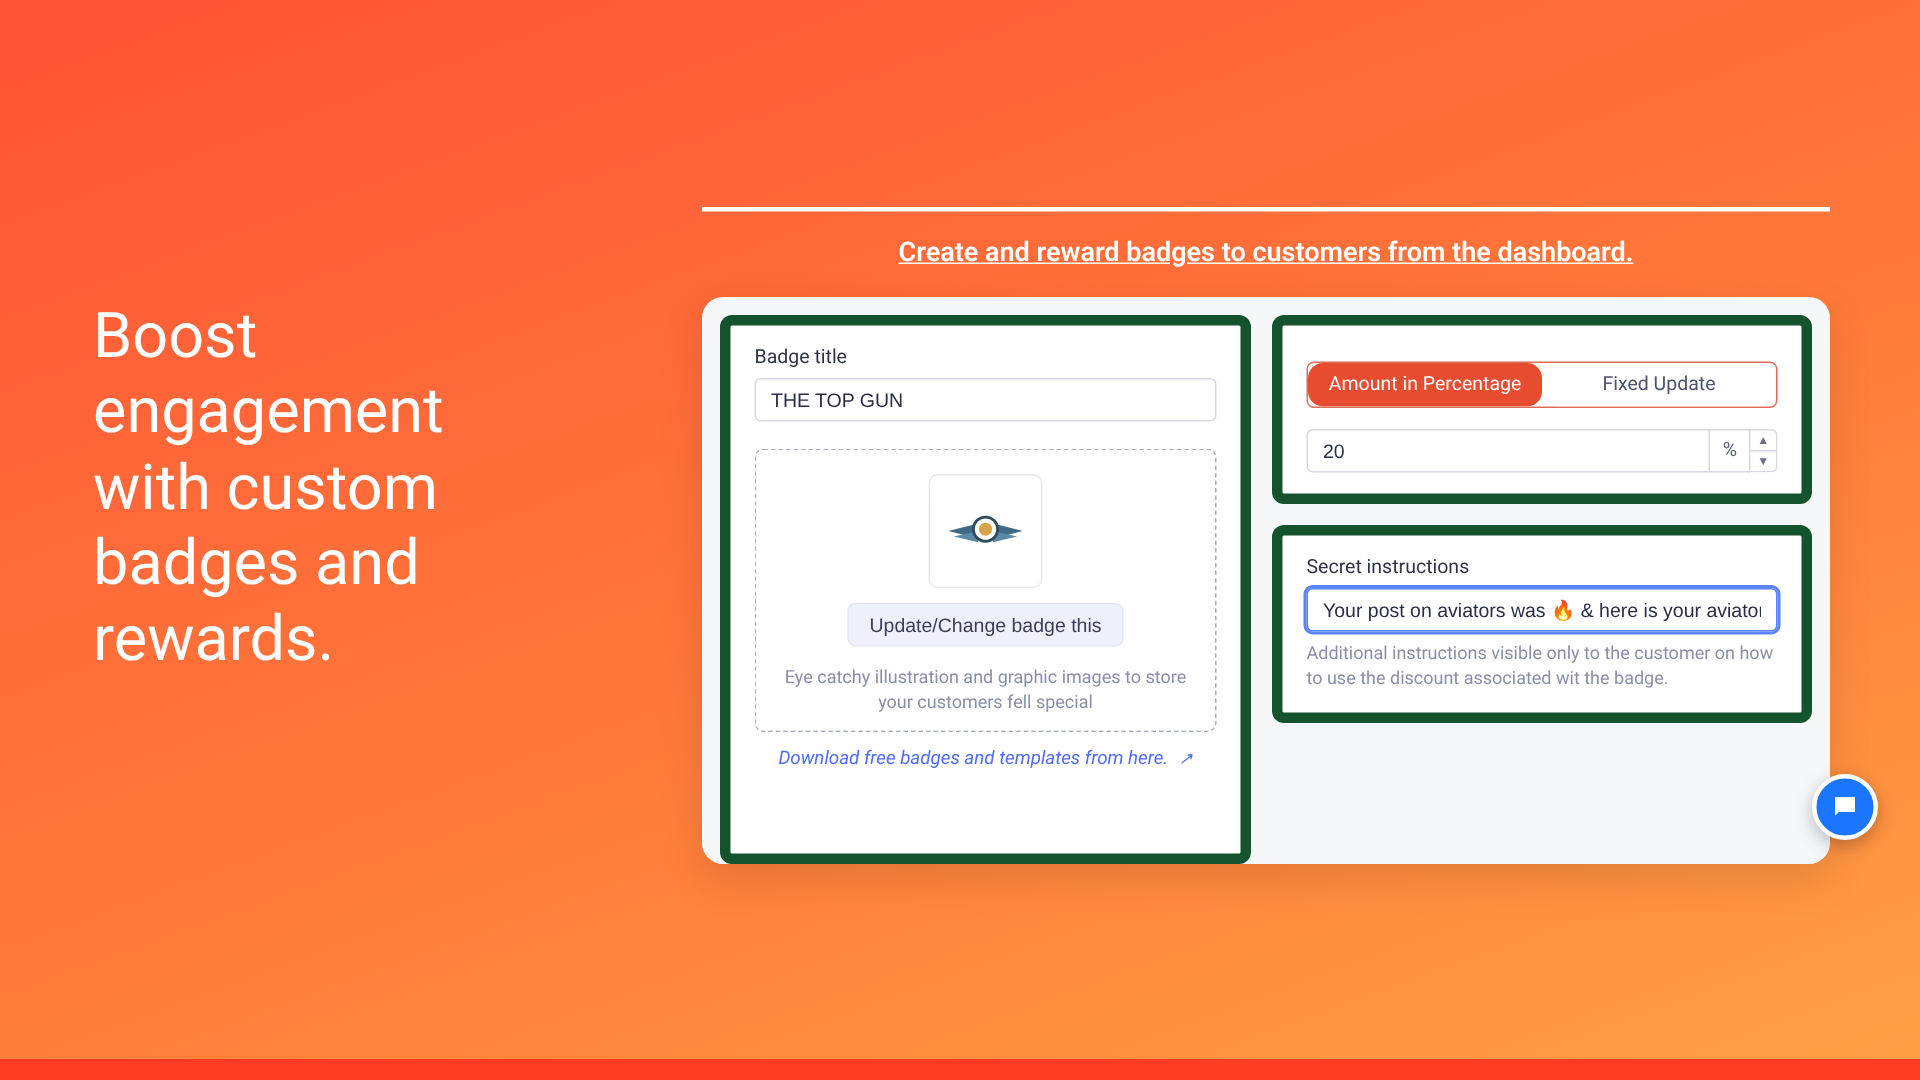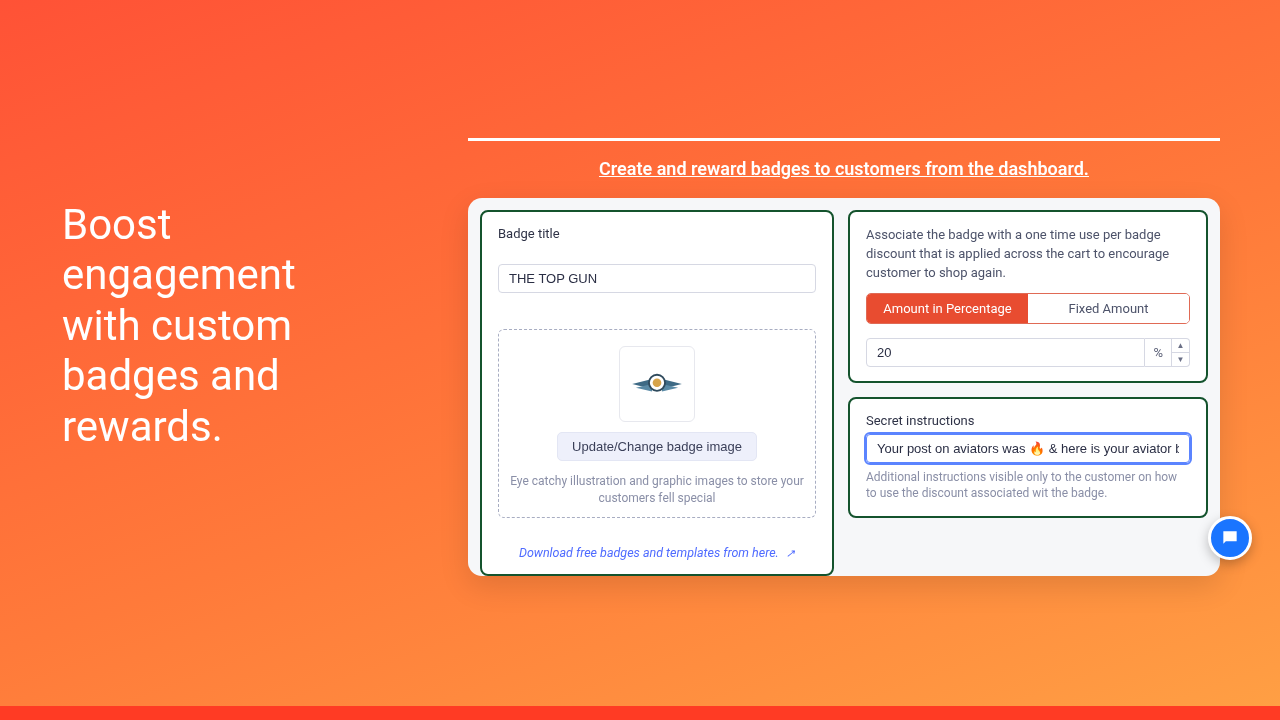--- a/index.html
+++ b/index.html
@@ -33,23 +33,23 @@
     position: absolute;
     left: 468px; top: 198px; width: 752px; height: 378px;
     background: #f6f7f9;
     border-radius: 14px;
     box-shadow: 0 10px 30px rgba(0,0,0,.12);
     padding: 12px 12px 0 12px;
     display: flex; gap: 14px;
     overflow: hidden;
   }
   .card {
-    background: #fff; border: 2px solid #14532d; border-radius: 8px;
+    background: #fff; border: 7px solid #14532d; border-radius: 8px;
     padding: 14px 16px;
-    font-size: 13px; color: #4d536a; justify-content: space-between;
+    font-size: 13px; color: #4d536a;
   }
   .left-card { flex: 0 0 354px; display:flex; flex-direction:column; }
   .right-stack { flex: 1; display:flex; flex-direction:column; gap: 14px; }
   .right-card-a { }
   .right-card-b { }
   .label { color:#2f3347; font-size:13px; margin-bottom:6px; }
   .input {
     width:100%; border:1px solid #d6d8e3; border-radius:4px; padding:6px 10px;
     font-size:13px; color:#2a2e44; background:#fff;
   }
@@ -66,21 +66,21 @@
   }
   .btn-lite {
     display:inline-block; padding:6px 14px; border-radius:5px; font-size:13px;
     background:#eef0fb; color:#3a3f58; border:1px solid #e3e6f4; cursor:pointer;
   }
   .link { color:#4f6bff; font-size:12.5px; text-align:center; margin-top:10px; cursor:pointer;font-style:italic; }
   .external-icon { font-size:11px; margin-left:4px; }
   .seg {
     display:flex; border:1px solid #e06a55; border-radius:5px; overflow:hidden; margin-top:10px;
   }
-  .seg > div { flex:1; text-align:center; padding:7px 4px; font-size:13px; cursor:pointer; }
+  .seg > div { flex:1; text-align:center; padding:7px 4px; font-size:13px; cursor:pointer;border-radius:10px; }
   .seg .active { background:#e84c30; color:#fff; }
   .seg .inactive { background:#fff; color:#4d536a; }
   .amount-row { display:flex; align-items:stretch; margin-top:14px; }
   .amount-row .input { flex:1; border-top-right-radius:0; border-bottom-right-radius:0; }
   .unit {
     display:flex; align-items:center; justify-content:center;
     padding:0 8px; border:1px solid #d6d8e3; border-left:none; font-size:13px; color:#5a5f76;
   }
   .stepper {
     display:flex; flex-direction:column; border:1px solid #d6d8e3; border-left:none;
@@ -120,37 +120,36 @@
         <div class="badge-prev">
           <svg viewBox="0 0 100 60" width="62" height="40">
             <path d="M10 30 L42 22 L42 38 Z" fill="#3e6a85"></path>
             <path d="M90 30 L58 22 L58 38 Z" fill="#3e6a85"></path>
             <path d="M16 36 L42 30 L42 42 Z" fill="#5a8aa6"></path>
             <path d="M84 36 L58 30 L58 42 Z" fill="#5a8aa6"></path>
             <circle cx="50" cy="28" r="13" fill="#fff" stroke="#2f4a5c" stroke-width="3"></circle>
             <circle cx="50" cy="28" r="7" fill="#d7a44a"></circle>
           </svg>
         </div>
-        <button class="btn-lite">Update/Change badge image</button>
+        <button class="btn-lite">Update/Change badge this</button>
         <div class="helper" style="margin-top:12px;">Eye catchy illustration and graphic images to store your customers fell special</div>
       </div>
 
       <div class="link">
         <span>Download free badges and templates from here.</span>
         <span class="external-icon">↗</span>
       </div>
     </div>
 
     <div class="right-stack">
 
       <div class="card right-card-a">
-        <div style="font-size:13px; color:#4d536a; line-height:1.45;">Associate the badge with a one time use per badge discount that is applied across the cart to encourage customer to shop again.</div>
         <div class="seg">
           <div class="active">Amount in Percentage</div>
-          <div class="inactive">Fixed Amount</div>
+          <div class="inactive">Fixed Update</div>
         </div>
         <div class="amount-row">
           <input class="input" value="20" style="">
           <div class="unit">%</div>
           <div class="stepper">
             <div>▲</div>
             <div>▼</div>
           </div>
         </div>
       </div>

